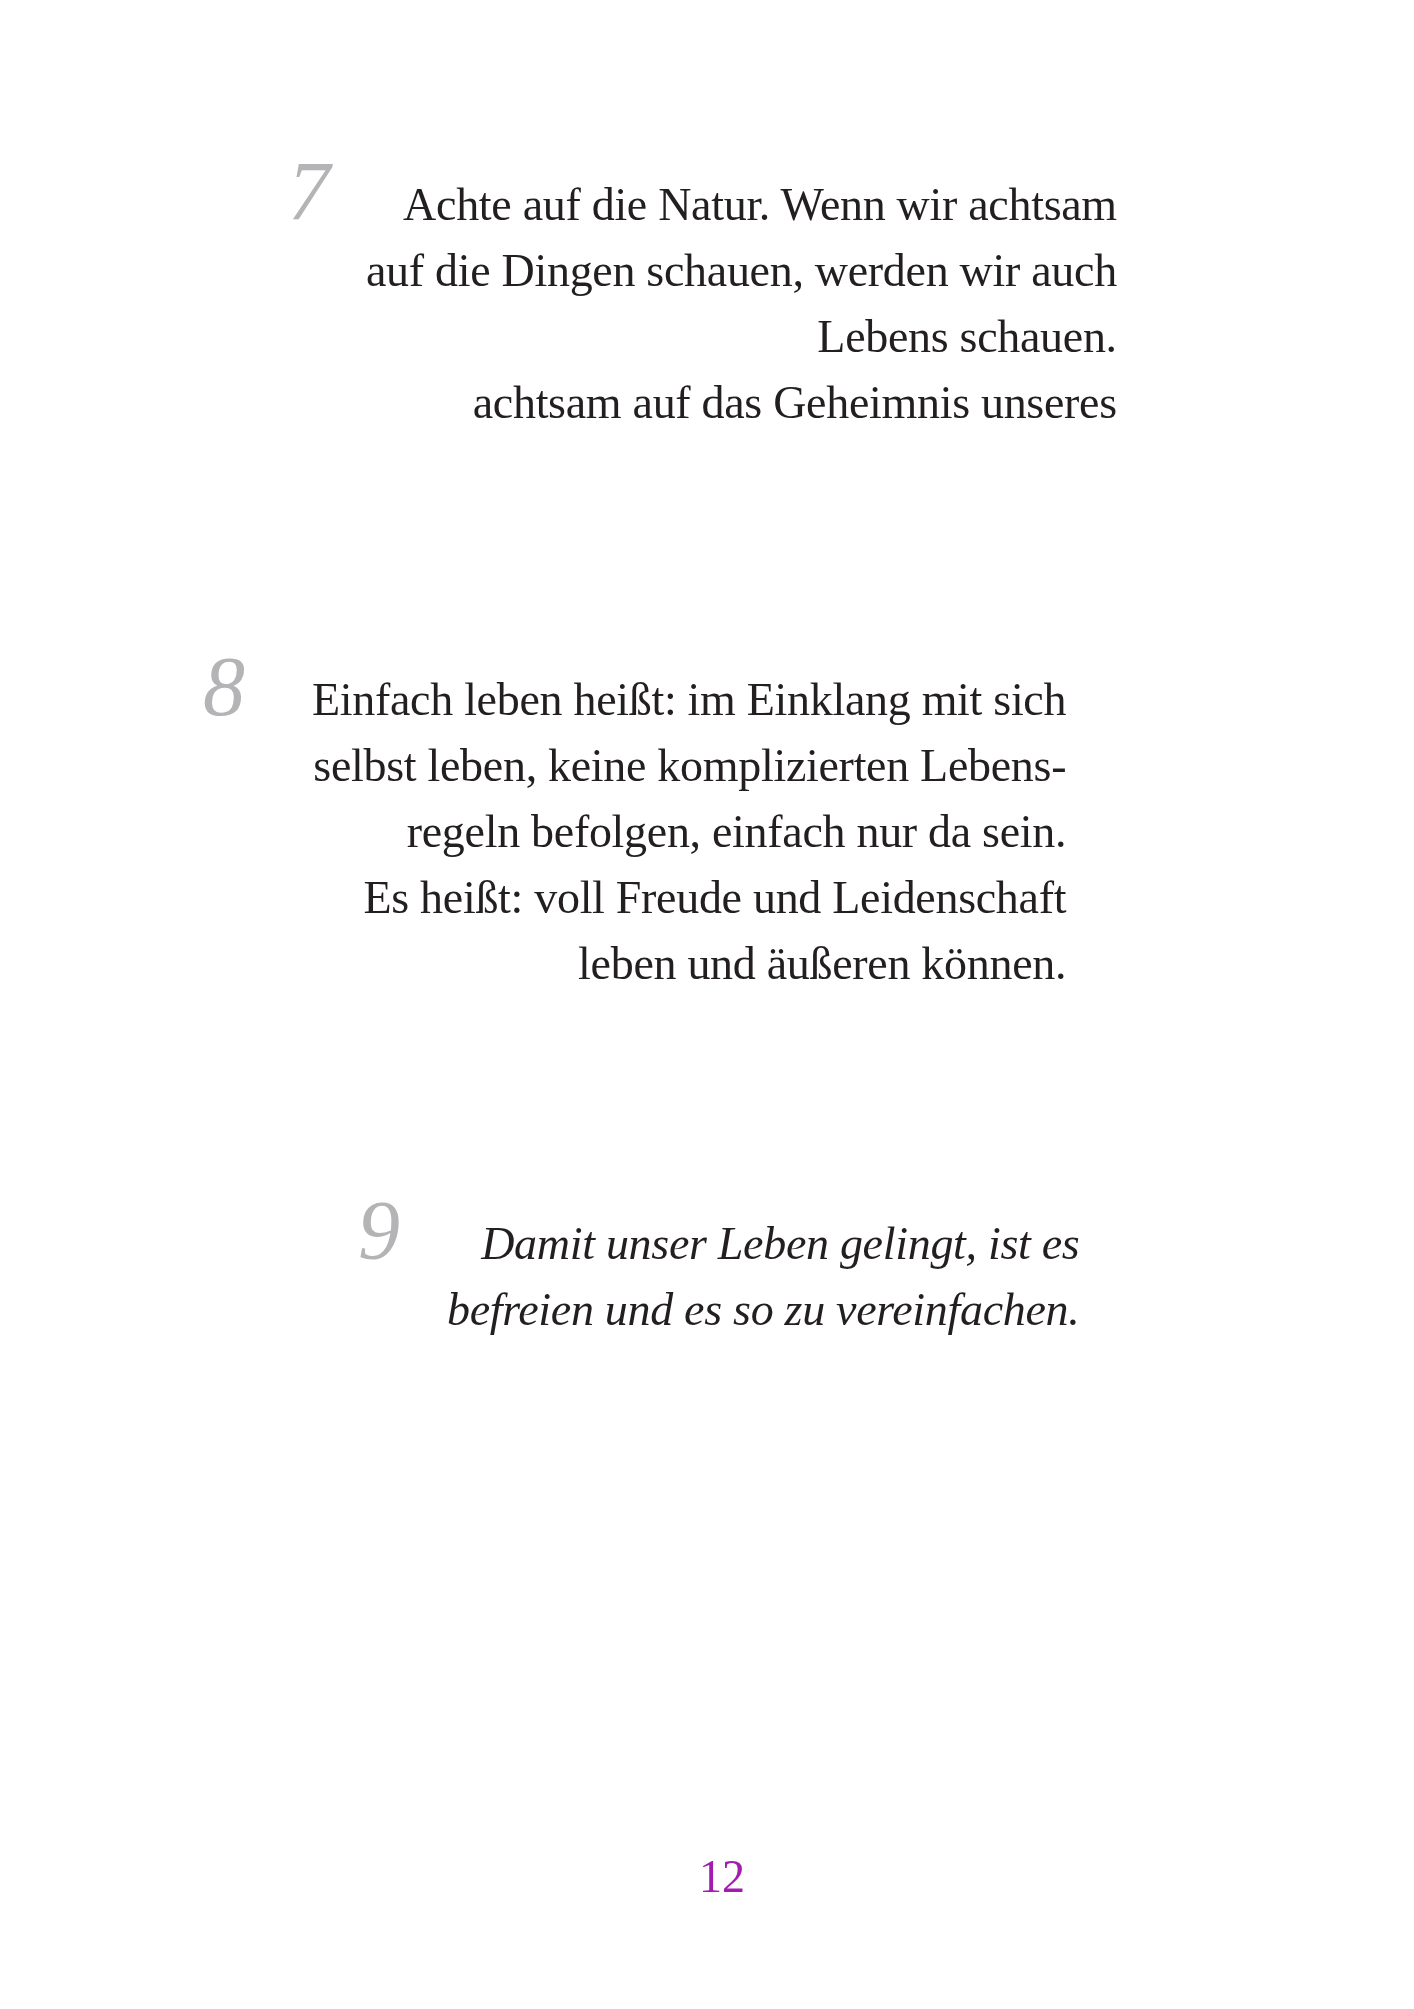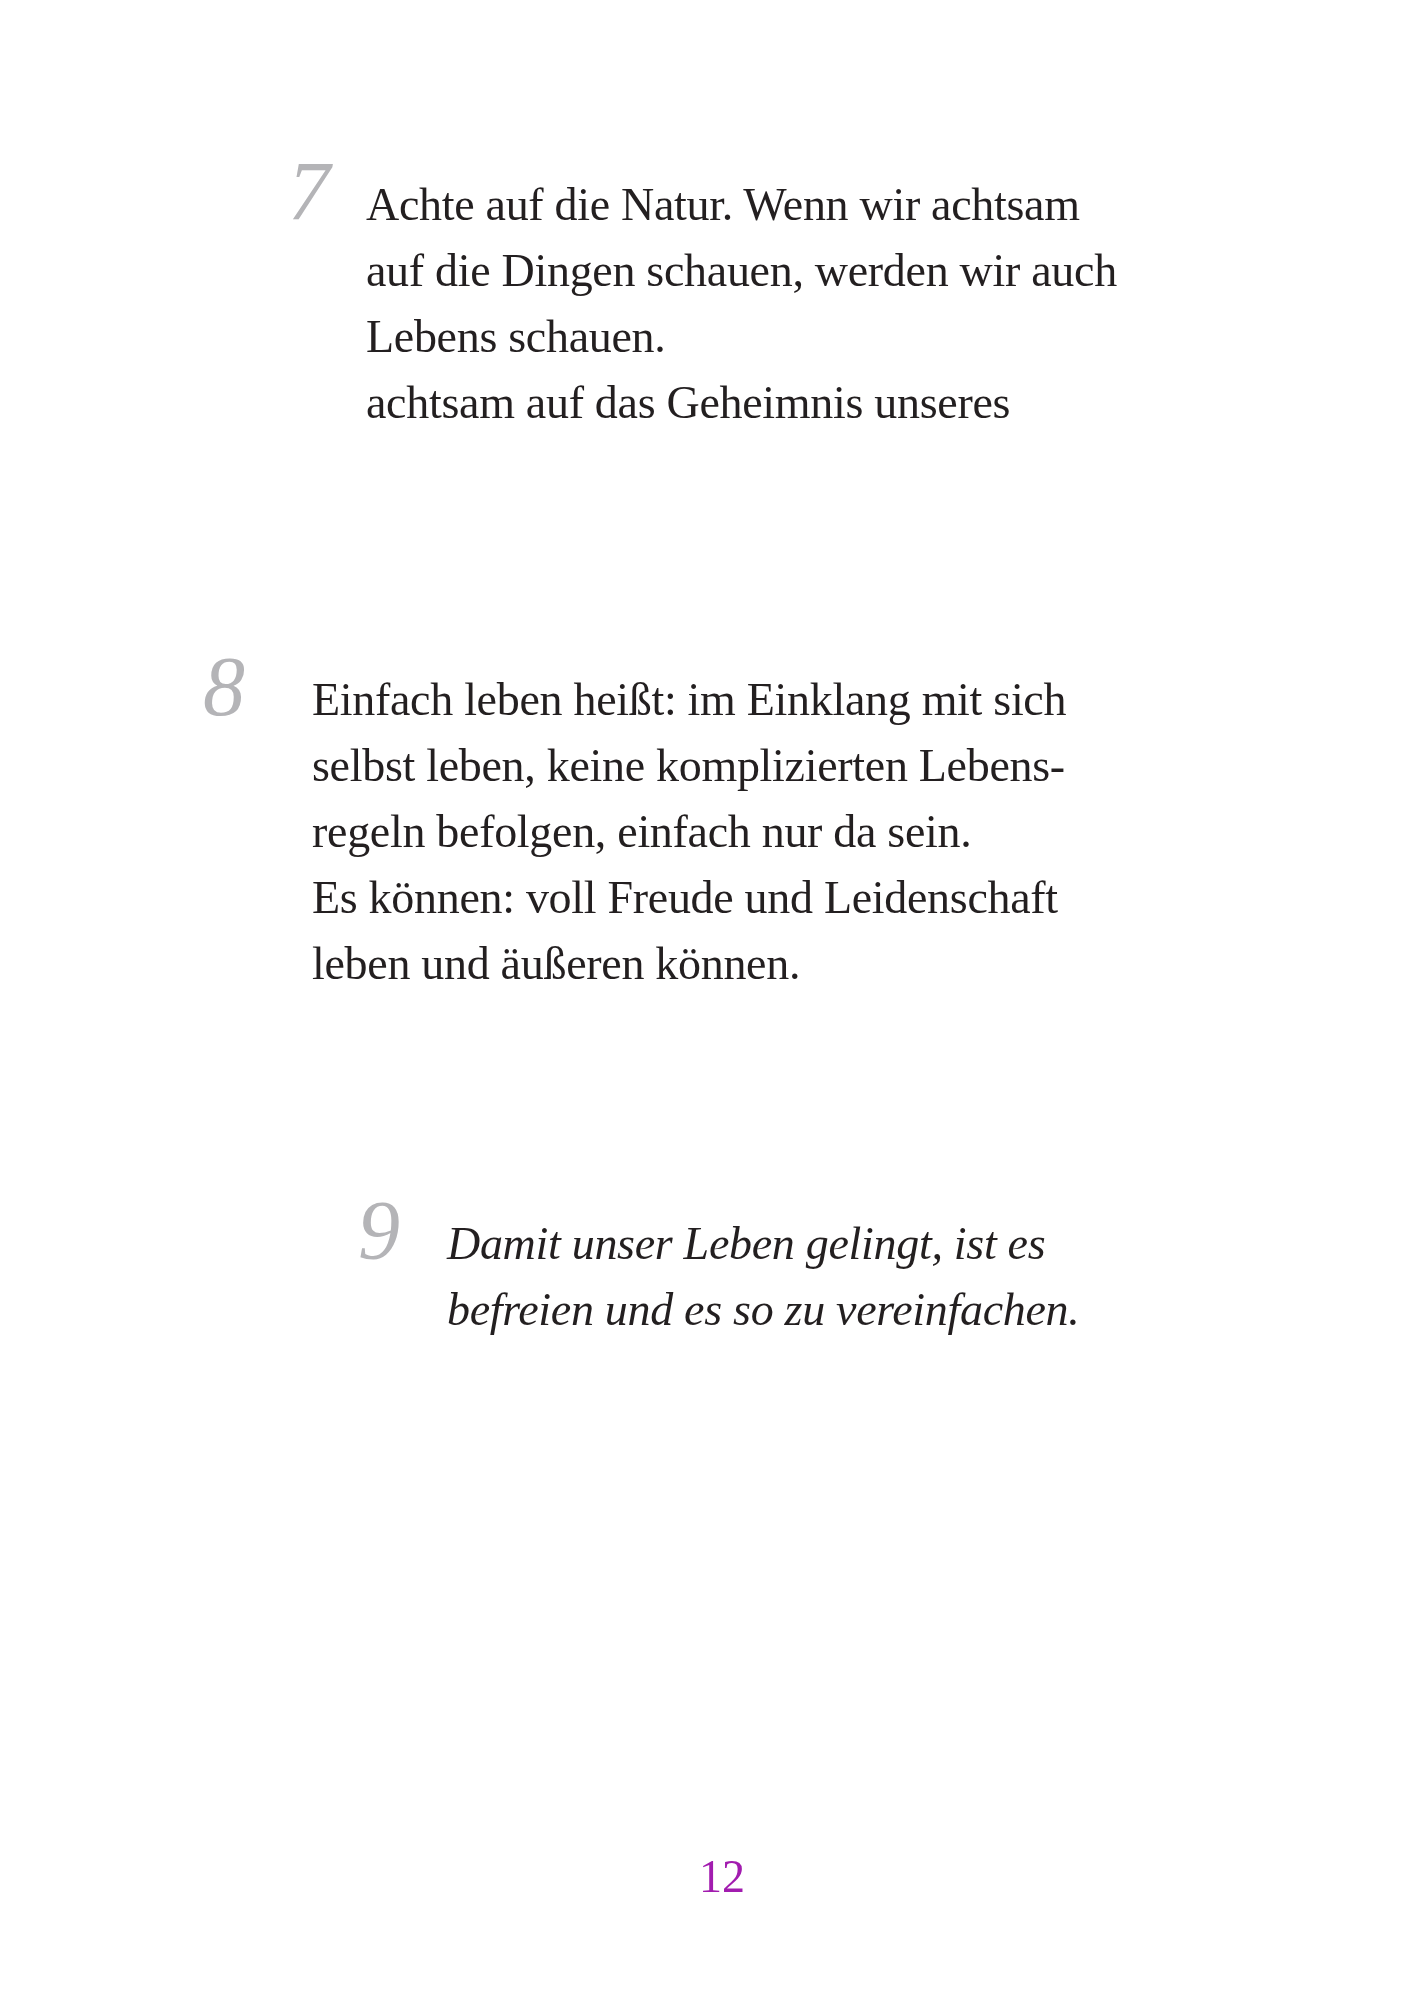--- a/index.html
+++ b/index.html
@@ -27,20 +27,21 @@
     line-height: 1;
     color: #b4b4b7;
   }
   .aphorism-text {
     position: absolute;
     font-size: 46px;
     line-height: 66px;
     letter-spacing: -0.3px;
     color: #231f20;
     white-space: nowrap;
+    text-align: right;
   }
   .numeral-7 { left: 288px; top: 150px; }
   .text-7    { left: 366px; top: 172px; }
 
   .numeral-8 { left: 203px; top: 645px; }
   .text-8    { left: 312px; top: 667px; }
 
   .numeral-9 { left: 358px; top: 1189px; }
   .text-9    { left: 447px; top: 1211px; font-style: italic; }
 
@@ -68,21 +69,21 @@
       <div class="line">achtsam auf das Geheimnis unseres</div>
     </div>
   </section>
 
   <section class="aphorism">
     <span class="numeral numeral-8">8</span>
     <div class="aphorism-text text-8">
       <div class="line">Einfach leben heißt: im Einklang mit sich</div>
       <div class="line">selbst leben, keine komplizierten Lebens-</div>
       <div class="line">regeln befolgen, einfach nur da sein.</div>
-      <div class="line">Es können: voll Freude und Leidenschaft</div>
+      <div class="line">Es heißt: voll Freude und Leidenschaft</div>
       <div class="line">leben und äußeren können.</div>
     </div>
   </section>
 
   <section class="aphorism">
     <span class="numeral numeral-9">9</span>
     <div class="aphorism-text text-9">
       <div class="line">Damit unser Leben gelingt, ist es</div>
       <div class="line">befreien und es so zu vereinfachen.</div>
     </div>

